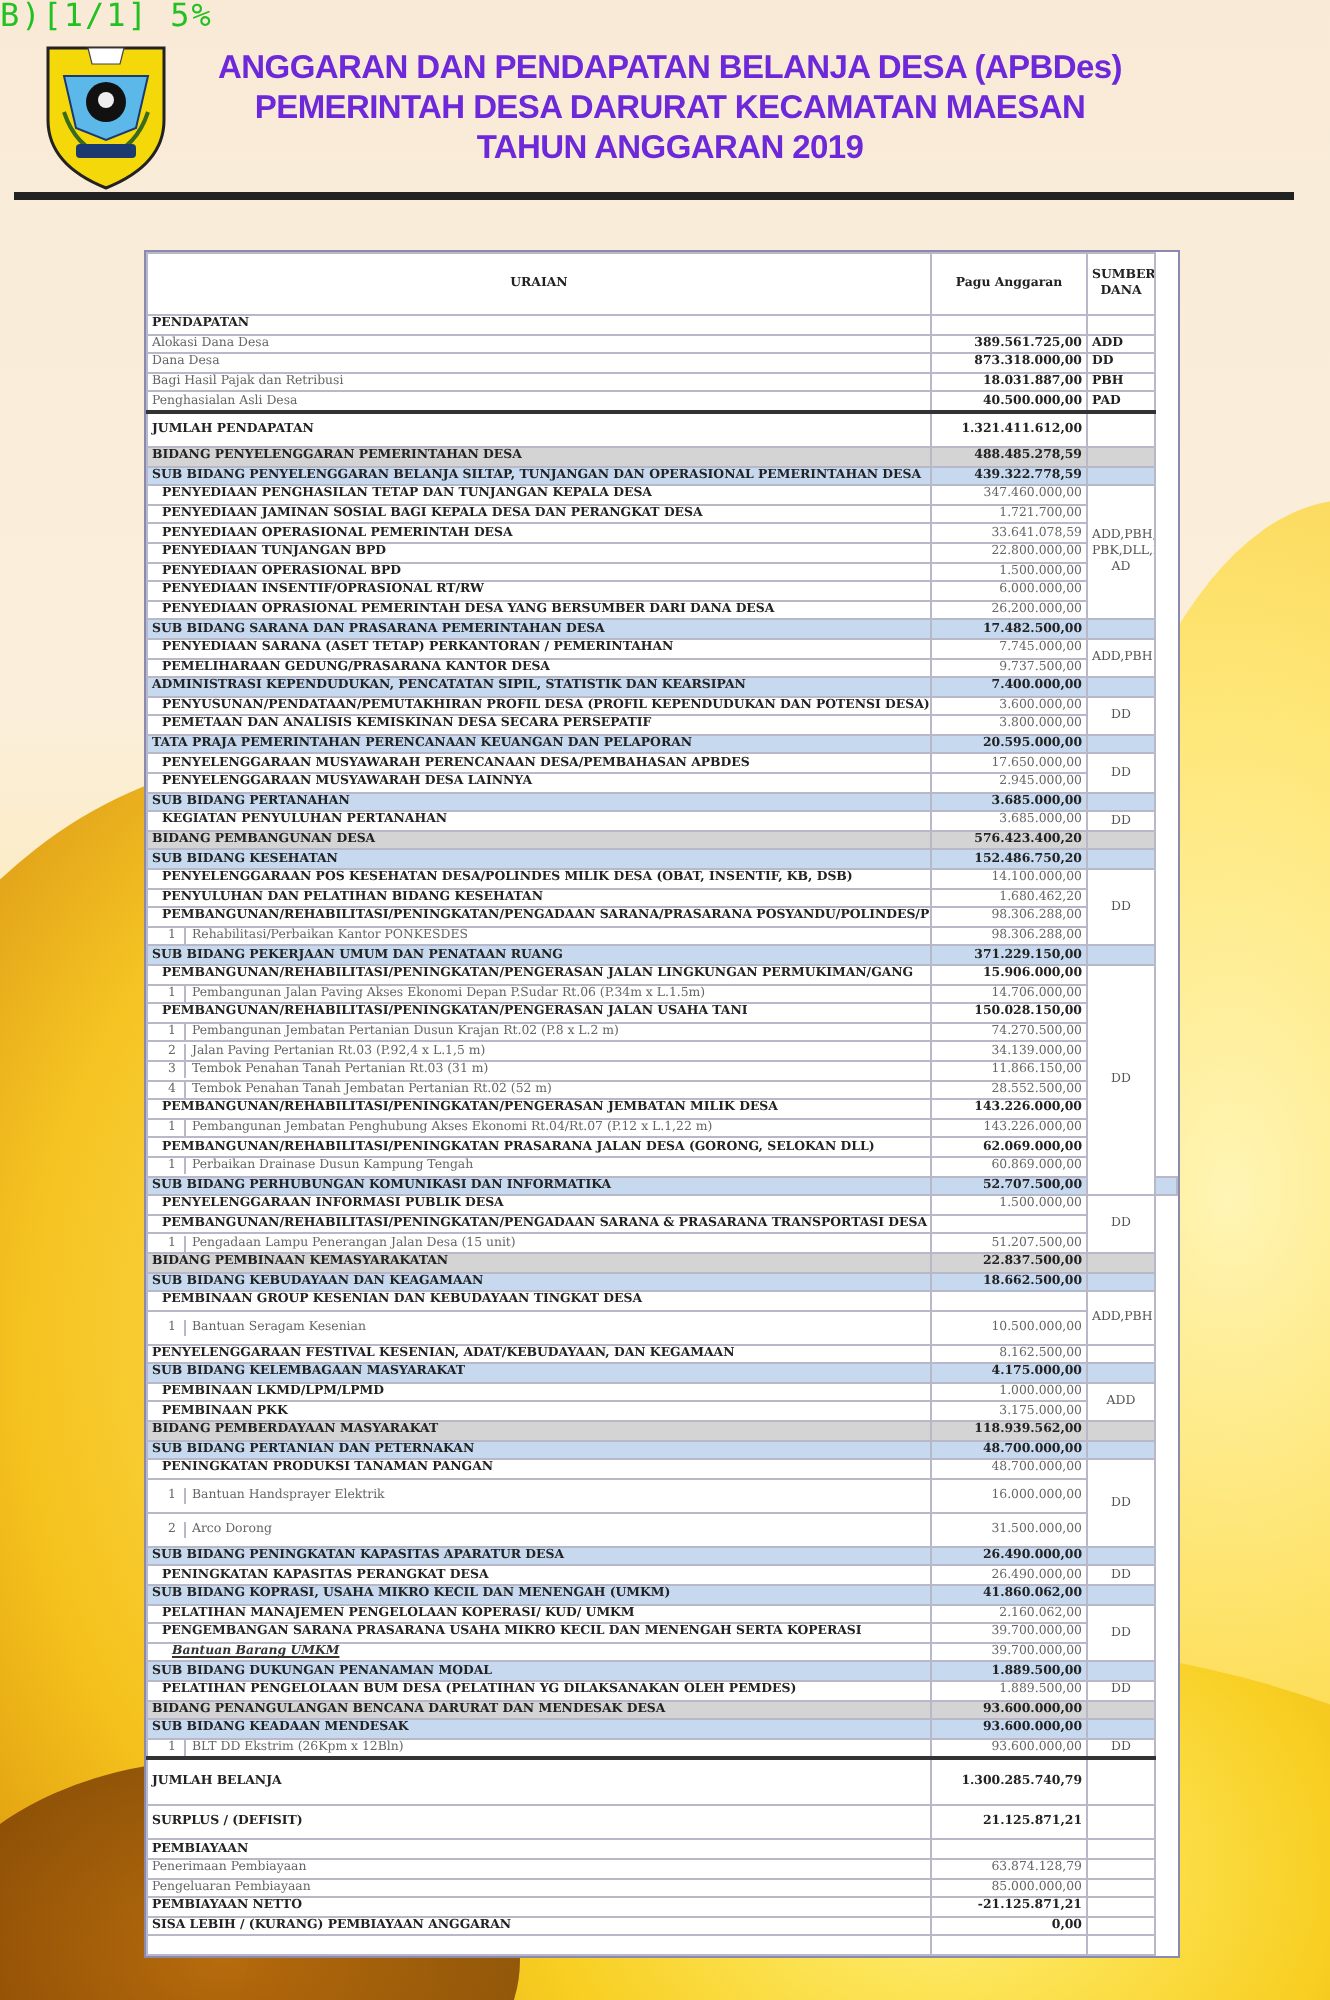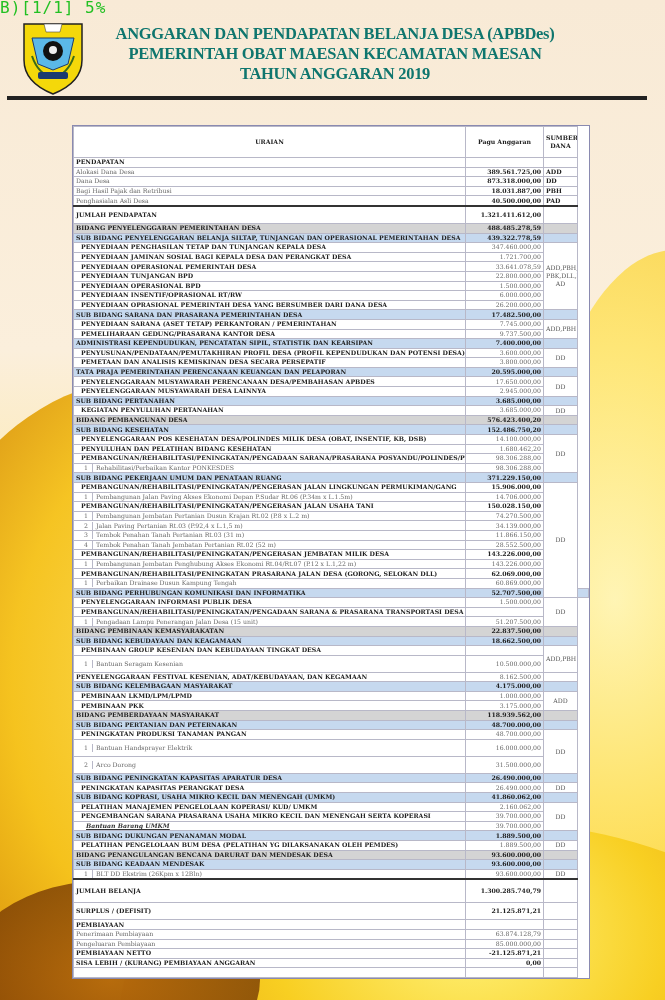--- a/index.html
+++ b/index.html
@@ -9,21 +9,21 @@
   .bg-swoosh1{position:absolute;left:-120px;top:380px;width:520px;height:760px;border-radius:50%;
     background:radial-gradient(ellipse at 70% 40%,#ffe566 0%,#f5c21b 45%,#d08408 75%,#8a4a04 100%);opacity:.95;}
   .bg-swoosh2{position:absolute;left:120px;top:820px;width:700px;height:380px;border-radius:50%;
     background:radial-gradient(ellipse at 50% 30%,#fff27a 0%,#f8cf22 40%,#e8a912 70%,#c7780a 100%);}
   .bg-swoosh3{position:absolute;right:-160px;top:250px;width:300px;height:700px;border-radius:50%;
     background:radial-gradient(ellipse at 30% 50%,#fff7b8 0%,#ffe566 50%,#f7c828 100%);opacity:.85;}
   .bg-swoosh4{position:absolute;left:-40px;top:880px;width:300px;height:200px;border-radius:50%;
     background:radial-gradient(ellipse at 50% 50%,#a95a0a 0%,#7a3c04 70%);opacity:.8;}
   .term{position:absolute;left:0;top:-2px;font-family:"DejaVu Sans Mono",monospace;font-size:16px;color:#22c022;letter-spacing:1px;z-index:5;}
   .logo{position:absolute;left:18px;top:16px;width:70px;height:80px;z-index:3;}
-  .title{position:absolute;left:80px;top:24px;width:510px;text-align:center;font-family:Liberation Serif, serif;font-weight:bold;color:#0f766e;z-index:3;}
+  .title{position:absolute;left:80px;top:24px;width:510px;text-align:center;font-family:Liberation Sans, sans-serif;font-weight:bold;color:#6d28d9;z-index:3;}
   .title div{font-size:16.5px;line-height:20px;letter-spacing:-0.3px;}
   .rule{position:absolute;left:7px;top:96px;width:640px;height:4px;background:#222;z-index:3;}
   .sheet{position:absolute;left:72px;top:125px;width:516px;background:#fff;border:1px solid #8a8ab0;z-index:3;}
   table{border-collapse:collapse;width:100%;table-layout:fixed;font-size:6.2px;color:#222;}
   td,th{border:1px solid #b8b8c8;padding:0 2px;height:8.6px;line-height:8.2px;white-space:nowrap;overflow:hidden;}
   th{height:30px;font-weight:bold;font-size:6.2px;}
   .c1{width:392px;}.c2{width:78px;}.c3{width:34px;}
   .num{text-align:right;}
   .b{font-weight:bold;}
   .lt{color:#666;}
@@ -53,21 +53,21 @@
   <path d="M26 8 L44 8 L42 16 L28 16 Z" fill="#fff" stroke="#444" stroke-width=".6"></path>
   <path d="M14 22 L56 22 L50 48 L35 54 L20 48 Z" fill="#5bb8e8" stroke="#1a3a70" stroke-width="1"></path>
   <circle cx="35" cy="35" r="10" fill="#111"></circle>
   <circle cx="35" cy="34" r="4" fill="#eee"></circle>
   <path d="M14 40 Q20 58 35 62 Q50 58 56 40" fill="none" stroke="#3a6a1a" stroke-width="2"></path>
   <rect x="20" y="56" width="30" height="7" rx="2" fill="#1a3a70"></rect>
 </svg>
 
 <div class="title">
   <div>ANGGARAN DAN PENDAPATAN BELANJA DESA (APBDes)</div>
-  <div>PEMERINTAH OBAT MAESAN KECAMATAN MAESAN</div>
+  <div>PEMERINTAH DESA DARURAT KECAMATAN MAESAN</div>
   <div>TAHUN ANGGARAN 2019</div>
 </div>
 <div class="rule"></div>
 
 <div class="sheet">
 <table>
   <colgroup>
         <col class="c1">
         <col class="c2">
         <col class="c3">

